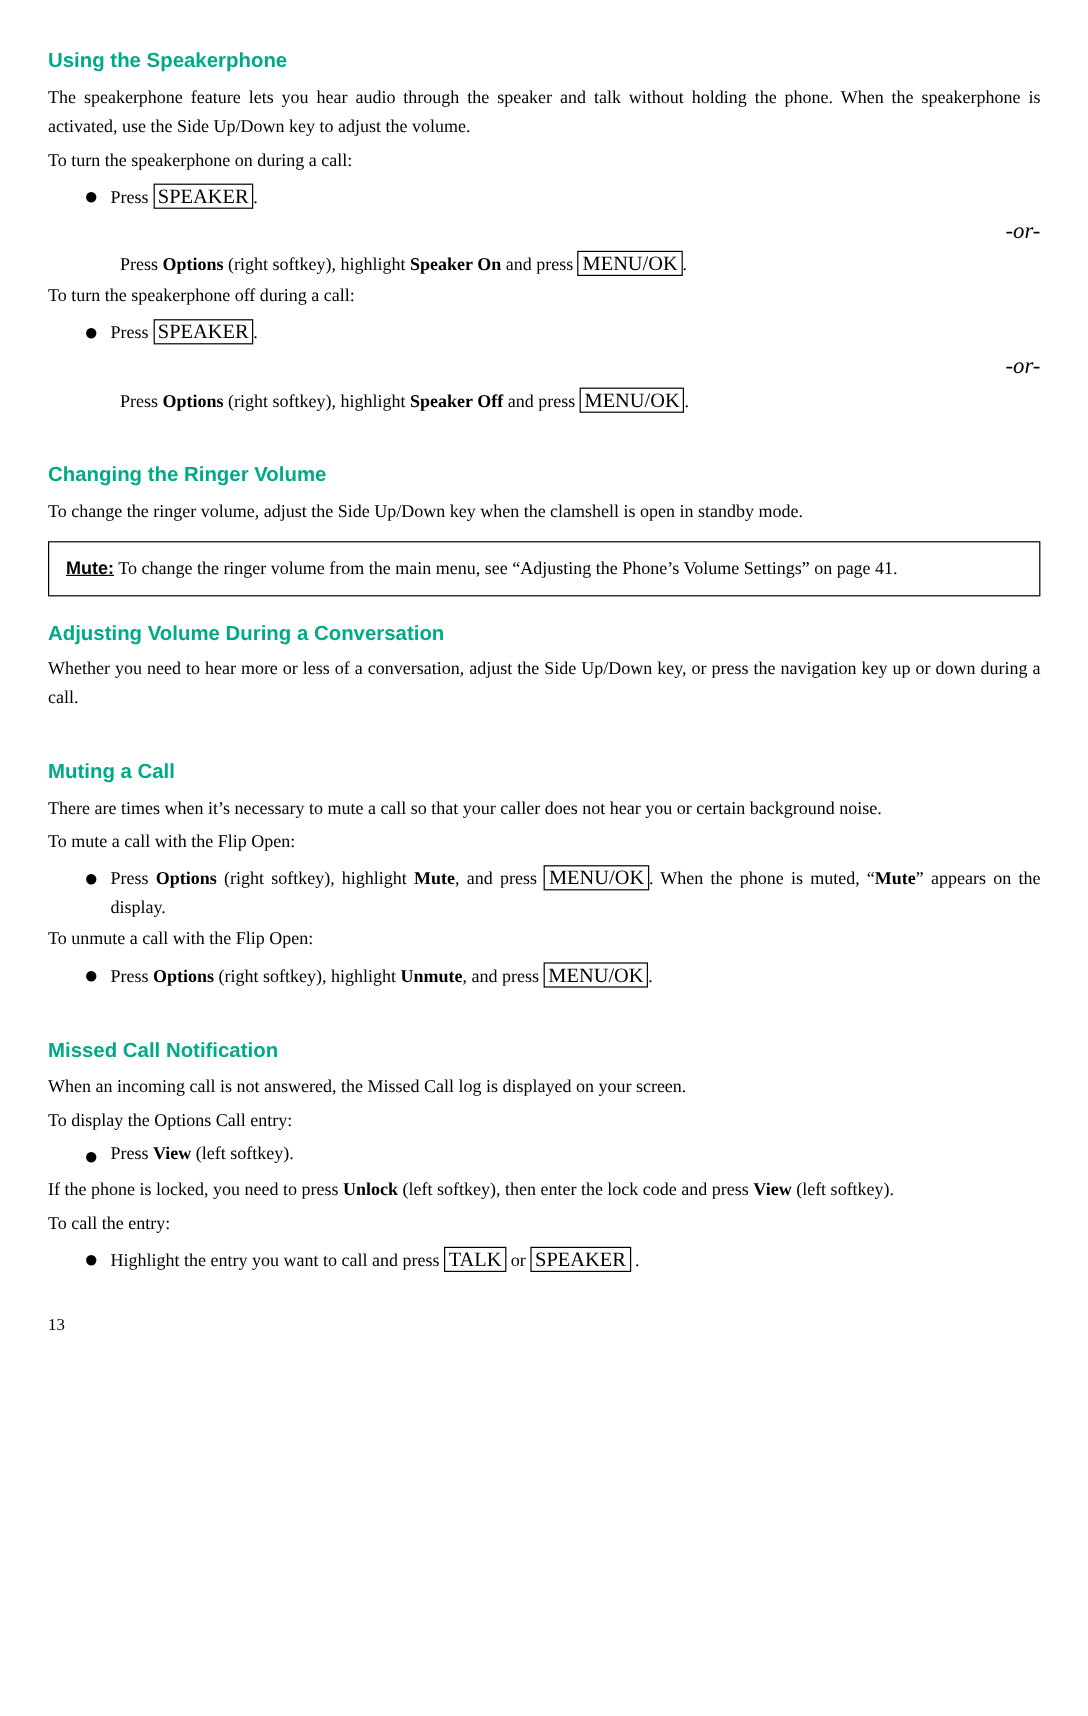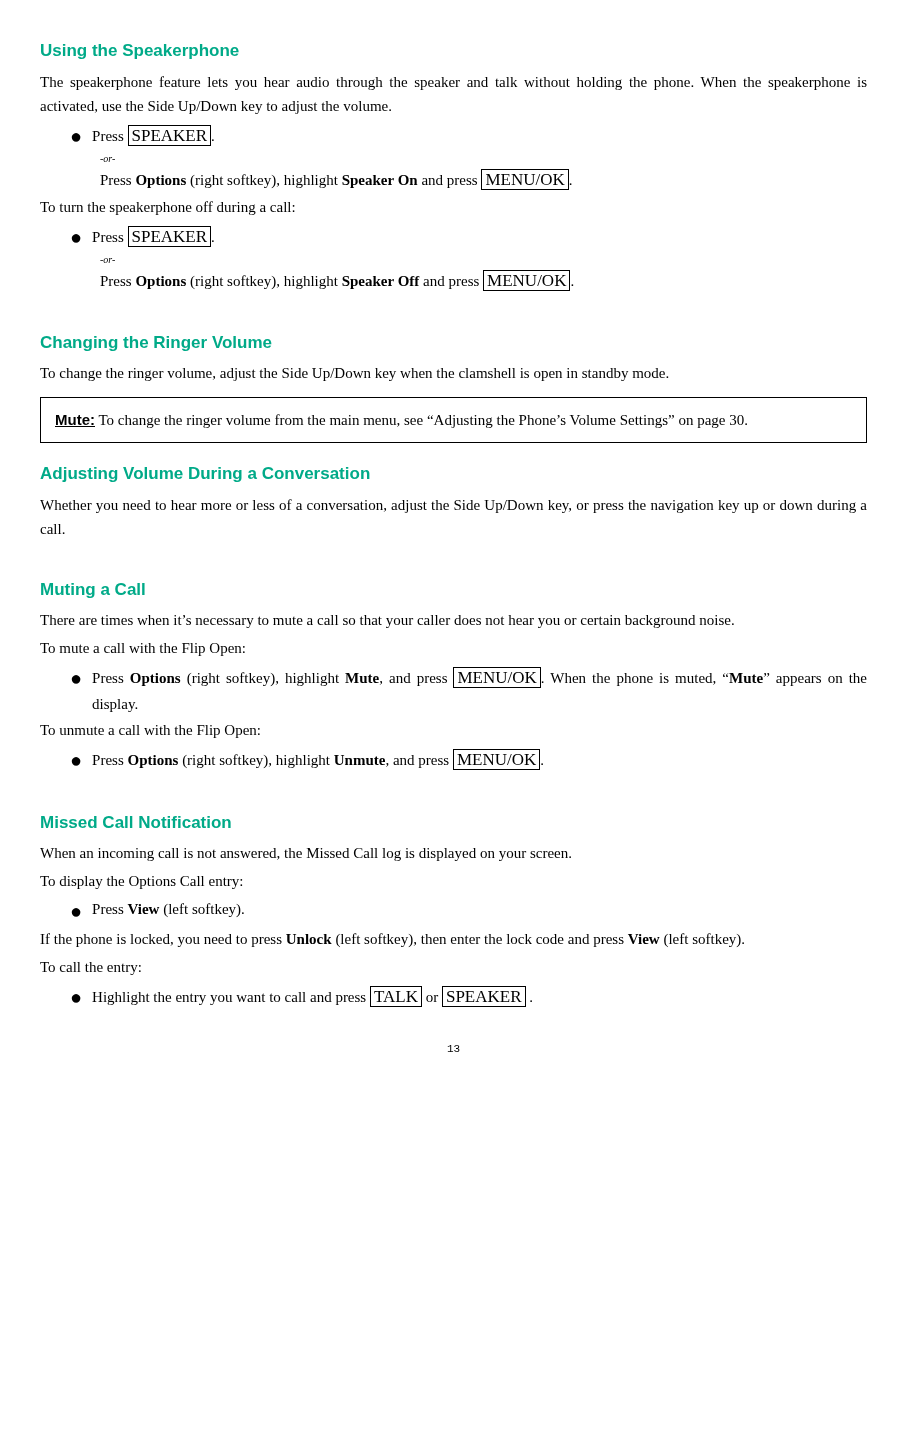--- a/index.html
+++ b/index.html
@@ -51,24 +51,24 @@
     }
 
     .sub-bullet {
       margin-left: 60px;
       margin-bottom: 2px;
       font-size: 15px;
       line-height: 1.6;
     }
 
     .or-text {
-      margin-left: 60px;
       font-style: italic;
-      font-size: 10px;
+      font-size: 19px;
       line-height: 1.4;
+      text-align: right;
     }
 
     kbd {
       border: 1px solid #000;
       padding: 0px 3px;
       font-family: "Times New Roman", Times, serif;
       font-size: 17px;
       display: inline;
     }
 
@@ -91,36 +91,36 @@
       font-weight: bold;
       font-size: 15px;
       text-decoration: underline;
     }
 
     .spacer {
       height: 10px;
     }
 
     .page-number {
-      text-align: center;
+      text-align: left;
       margin-top: 30px;
-      font-size: 11px;
-      font-family: Liberation Mono, monospace;
+      font-size: 14px;
     }
 
     .section-block {
       margin-bottom: 8px;
     }
   </style>
 </head>
 <body>
 
 <div class="section-block">
   <div class="section-heading">Using the Speakerphone</div>
   <p class="body-text">The speakerphone feature lets you hear audio through the speaker and talk without holding the phone. When the speakerphone is activated, use the Side Up/Down key to adjust the volume.</p>
+  <p class="body-text">To turn the speakerphone on during a call:</p>
 
   <div class="bullet-item">
     <span class="bullet-dot">●</span>
     <span class="bullet-text">Press <kbd>SPEAKER</kbd>.</span>
   </div>
   <div class="or-text">-or-</div>
   <div class="sub-bullet">Press <span class="bold-sans">Options</span> (right softkey), highlight <span class="bold-sans">Speaker On</span> and press <kbd>MENU/OK</kbd>.</div>
 
   <p class="body-text">To turn the speakerphone off during a call:</p>
 
@@ -131,21 +131,21 @@
   <div class="or-text">-or-</div>
   <div class="sub-bullet">Press <span class="bold-sans">Options</span> (right softkey), highlight <span class="bold-sans">Speaker Off</span> and press <kbd>MENU/OK</kbd>.</div>
 </div>
 
 <div class="spacer"></div>
 
 <div class="section-block">
   <div class="section-heading">Changing the Ringer Volume</div>
   <p class="body-text">To change the ringer volume, adjust the Side Up/Down key when the clamshell is open in standby mode.</p>
   <div class="note-box">
-    <span class="note-label">Mute:</span> <span>To change the ringer volume from the main menu, see “Adjusting the Phone’s Volume Settings” on page 30.</span>
+    <span class="note-label">Mute:</span> <span>To change the ringer volume from the main menu, see “Adjusting the Phone’s Volume Settings” on page 41.</span>
   </div>
 </div>
 
 <div class="section-block">
   <div class="section-heading">Adjusting Volume During a Conversation</div>
   <p class="body-text">Whether you need to hear more or less of a conversation, adjust the Side Up/Down key, or press the navigation key up or down during a call.</p>
 </div>
 
 <div class="spacer"></div>
 

